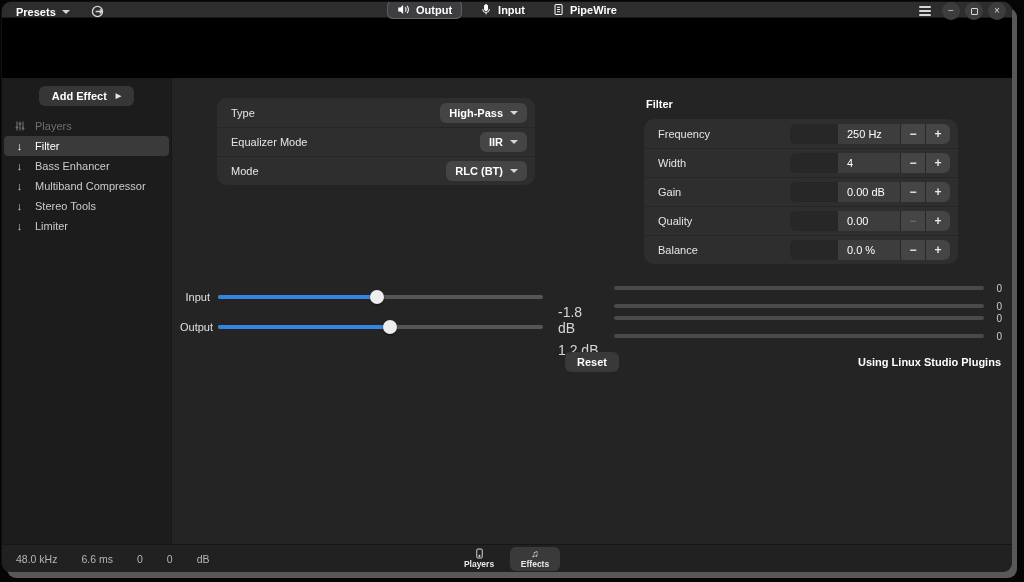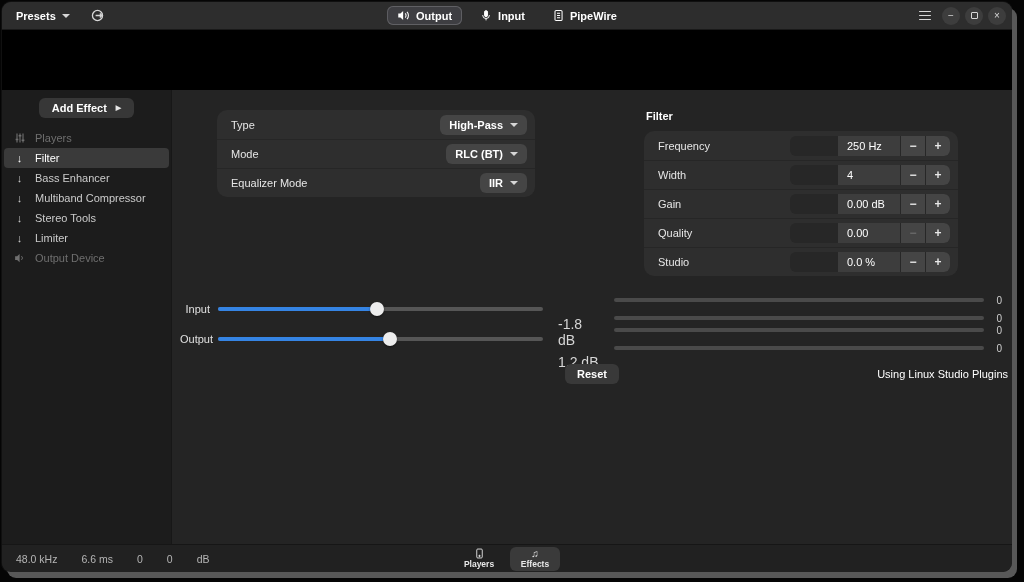--- a/index.html
+++ b/index.html
@@ -6,22 +6,22 @@
   html,body { width:1024px; height:582px; background:#000; overflow:hidden;
               font-family:"Liberation Sans", sans-serif; }
   .stage { position:relative; width:1024px; height:582px; background:#050505; }
 
   .window { position:absolute; left:2px; top:2px; width:1010px; height:570px;
             background:#242424; border-radius:9px;
             box-shadow:5px 6px 0 0 #585858, 0 0 0 1px #101010; overflow:hidden;
             display:flex; flex-direction:column; }
 
   
-  .headerbar { position:relative; height:28px; background:#2d2d2d;
-               border-bottom:1px solid #1a1a1a; display:flex; align-items:center;
+  .headerbar { position:relative; height:16px; background:#2d2d2d;
+               border-bottom:1px solid #1a1a1a; display:flex; align-items:flex-start;
                padding:0 6px; flex:0 0 auto; }
   .hb-left { display:flex; align-items:center; gap:10px; }
   .presets-btn { display:flex; align-items:center; gap:6px; background:transparent;
                  border:none; color:#fff; font-weight:700; font-size:11px;
                  font-family:inherit; padding:3px 8px; border-radius:6px; cursor:pointer; }
   .caret { width:0; height:0; border-left:4px solid transparent;
            border-right:4px solid transparent; border-top:4px solid #d6d6d6; }
   .icon-btn { background:transparent; border:none; color:#d6d6d6; cursor:pointer;
               display:flex; align-items:center; justify-content:center; padding:2px; }
   .hb-center { position:absolute; left:50%; top:0; height:100%; transform:translateX(-50%);
@@ -94,21 +94,21 @@
   .meters { flex:1; display:flex; flex-direction:column; gap:7px; margin-left:12px; }
   .meter-line { display:flex; align-items:center; gap:9px; }
   .meter-bar { flex:1; height:4px; background:#4a4a4a; border-radius:2px; }
   .meter-val { width:9px; text-align:right; font-size:10px; color:#cfcfcf; }
 
   .reset-row { position:relative; height:20px; margin-top:10px; }
   .reset-btn { position:absolute; left:50%; transform:translateX(-50%); top:0;
                background:#393939; border:none; border-radius:6px; color:#fff;
                font-weight:700; font-size:11px; font-family:inherit; padding:4px 12px;
                cursor:pointer; }
-  .credit { position:absolute; right:4px; top:4px; font-size:11px; font-weight:400;
+  .credit { position:absolute; right:11px; top:4px; font-size:11px; font-weight:700;
             color:#fff; }
 
   
   .statusbar { position:relative; height:28px; background:#212121;
                border-top:1px solid #161616; display:flex; align-items:center;
                flex:0 0 auto; border-radius:0 0 9px 9px; }
   .status-left { display:flex; align-items:center; margin-left:14px; font-size:10.5px;
                  color:#b5b5b5;gap:8px; }
   .status-left span { margin-right:16px; }
   .status-tabs { position:absolute; left:50%; top:50%; transform:translate(-50%,-50%);
@@ -225,57 +225,48 @@
           <span>Multiband Compressor</span>
         </div>
         <div class="side-item">
           <span class="sicon">↓</span>
           <span>Stereo Tools</span>
         </div>
         <div class="side-item">
           <span class="sicon">↓</span>
           <span>Limiter</span>
         </div>
-        <div class="side-item dimmed">
-          <span class="sicon">
-            <svg width="12" height="12" viewBox="0 0 16 16" fill="#6f6f6f">
-              <path d="M7.5 2.5 4.2 5.5H1.5v5h2.7l3.3 3z"></path>
-              <path d="M10 5.5a3.4 3.4 0 0 1 0 5" stroke="#6f6f6f" stroke-width="1.3" fill="none"></path>
-            </svg>
-          </span>
-          <span>Output Device</span>
-        </div>
       </aside>
 
       <main class="content">
         <div class="cols">
 
           <section class="col-left">
             <div class="card">
               <div class="crow">
                 <span class="rlabel">Type</span>
                 <button class="dropdown">
                   <span>High-Pass</span>
                   <span class="caret"></span>
                 </button>
               </div>
               <div class="crow">
+                <span class="rlabel">Equalizer Mode</span>
+                <button class="dropdown">
+                  <span>IIR</span>
+                  <span class="caret"></span>
+                </button>
+              </div>
+              <div class="crow">
                 <span class="rlabel">Mode</span>
                 <button class="dropdown">
                   <span>RLC (BT)</span>
                   <span class="caret"></span>
                 </button>
               </div>
-              <div class="crow">
-                <span class="rlabel">Equalizer Mode</span>
-                <button class="dropdown">
-                  <span>IIR</span>
-                  <span class="caret"></span>
-                </button>
-              </div>
             </div>
           </section>
 
           <section class="col-right">
             <h3 class="sec-title">Filter</h3>
             <div class="card">
               <div class="crow">
                 <span class="rlabel">Frequency</span>
                 <div class="spin">
                   <span class="val">250 Hz</span>
@@ -301,21 +292,21 @@
               </div>
               <div class="crow">
                 <span class="rlabel">Quality</span>
                 <div class="spin">
                   <span class="val">0.00</span>
                   <button class="disabled">−</button>
                   <button>+</button>
                 </div>
               </div>
               <div class="crow">
-                <span class="rlabel">Studio</span>
+                <span class="rlabel">Balance</span>
                 <div class="spin">
                   <span class="val">0.0 %</span>
                   <button>−</button>
                   <button>+</button>
                 </div>
               </div>
             </div>
           </section>
         </div>
 

